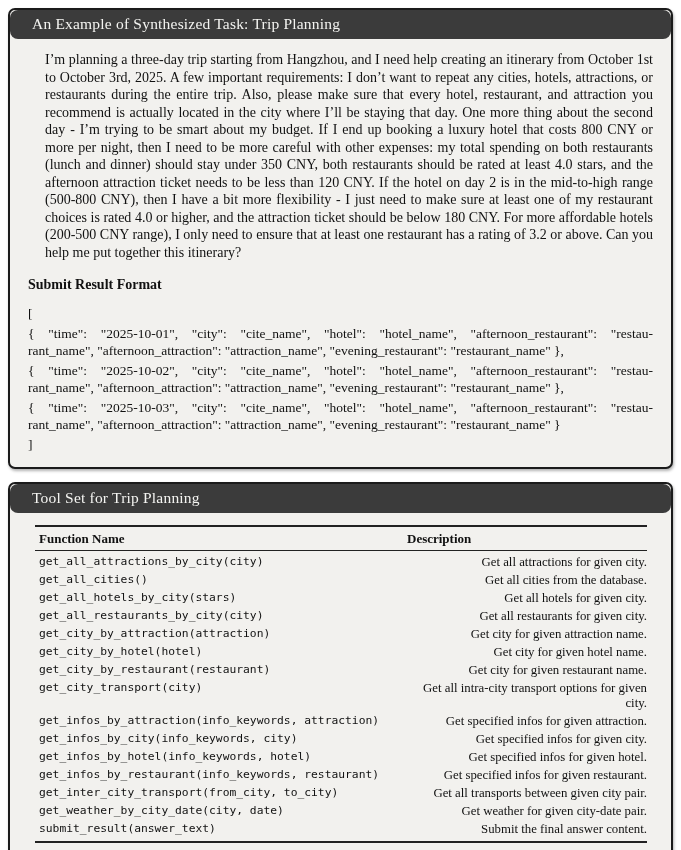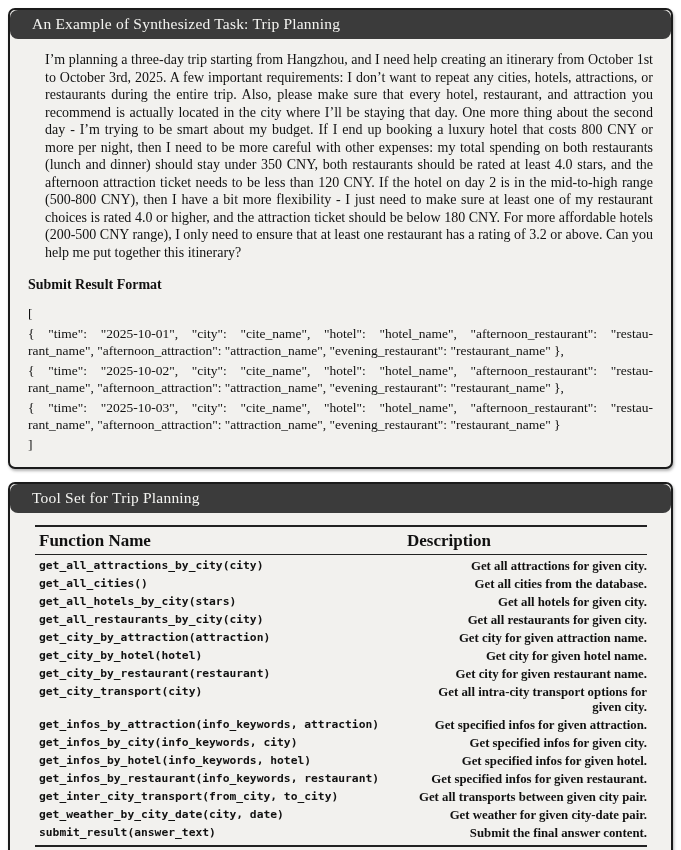--- a/index.html
+++ b/index.html
@@ -59,31 +59,30 @@
   .table-wrap { padding: 12px 24px 13px 25px; }
 
   table.tool-table {
     width: 100%;
     border-collapse: collapse;
     border-top: 2px solid #222222;
     border-bottom: 2px solid #222222;
   }
   table.tool-table thead th {
     text-align: left;
-    font-size: 17px;
+    font-size: 13px;
     padding: 4px 0 3px 4px;
     border-bottom: 1px solid #222222;
     margin-left: 25px;
   }
   table.tool-table tbody tr:first-child td { padding-top: 4px; }
   table.tool-table tbody tr:last-child td { padding-bottom: 4px; }
   table.tool-table td {
     padding: 1.5px 0 1.5px 4px;
     vertical-align: top;
-    font-weight: bold;
   }
   td.fn {
     font-family: "DejaVu Sans Mono", monospace;
     font-size: 11.3px;
     width: 368px;
     white-space: nowrap;
   }
   td.desc { font-size: 12.8px; text-align: right; }
 </style>
 </head>

